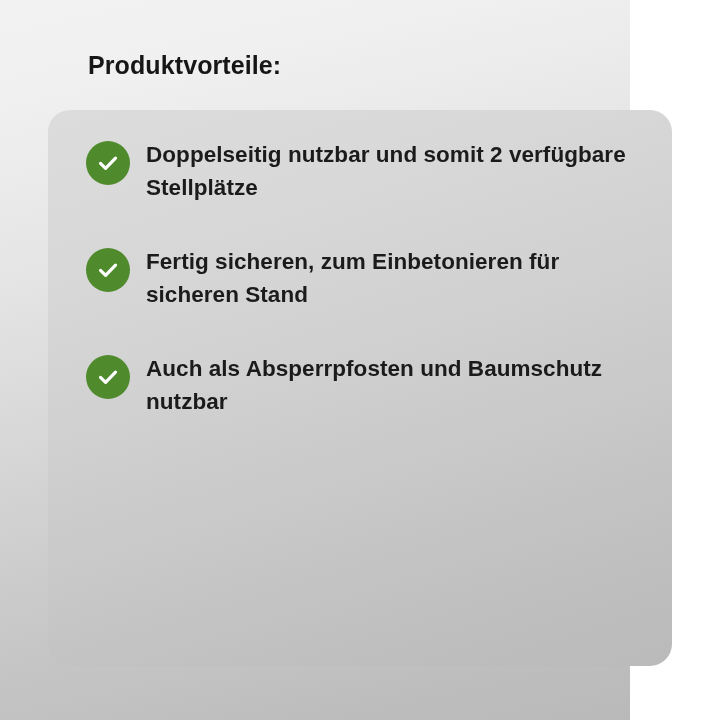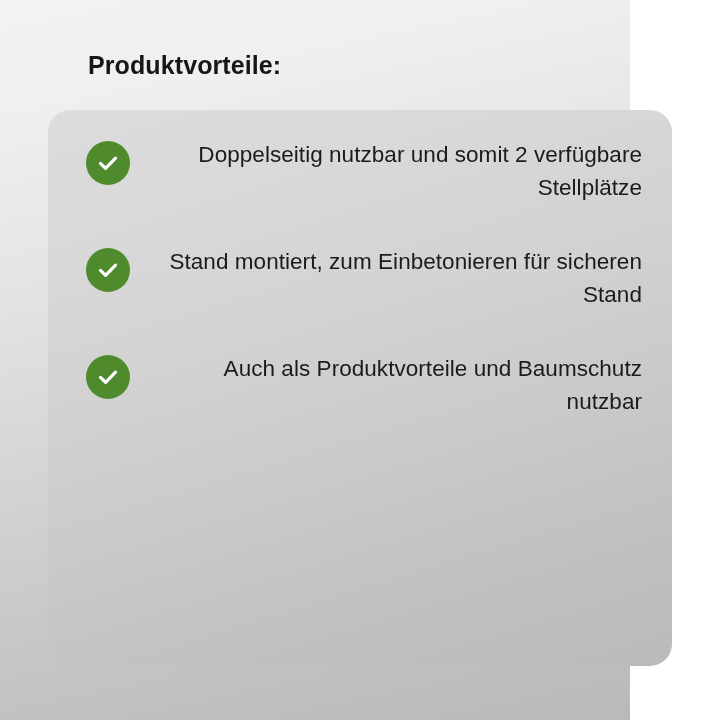--- a/index.html
+++ b/index.html
@@ -94,22 +94,21 @@
   }
 
   .benefit-text {
     flex: 1 1 auto;
     margin-left: 16px;
     margin-top: -2px;
     font-size: 22.5px;
     line-height: 33px;
     color: #1b1b1b;
     letter-spacing: 0.05px;
-    font-weight: normal;
-    text-align: right;
+    font-weight: bold;
   }
 </style>
 </head>
 <body>
 
 <div id="page">
 
   <div id="page-title">Produktvorteile:</div>
 
   <div id="benefits-card">
@@ -124,29 +123,29 @@
         <span class="benefit-text">Doppelseitig nutzbar und somit 2 verfügbare Stellplätze</span>
       </li>
 
 
       <li class="benefit-row">
         <span class="check-badge">
           <svg width="24" height="24" viewBox="0 0 24 24" aria-hidden="true">
             <path d="M4.5 12.4 L9.6 17.4 L19.5 7.2" fill="none" stroke="#ffffff" stroke-width="3.2" stroke-linecap="round" stroke-linejoin="round"></path>
           </svg>
         </span>
-        <span class="benefit-text">Stand montiert, zum Einbetonieren für sicheren Stand</span>
+        <span class="benefit-text">Fertig sicheren, zum Einbetonieren für sicheren Stand</span>
       </li>
 
       <li class="benefit-row">
         <span class="check-badge">
           <svg width="24" height="24" viewBox="0 0 24 24" aria-hidden="true">
             <path d="M4.5 12.4 L9.6 17.4 L19.5 7.2" fill="none" stroke="#ffffff" stroke-width="3.2" stroke-linecap="round" stroke-linejoin="round"></path>
           </svg>
         </span>
-        <span class="benefit-text">Auch als Produktvorteile und Baumschutz nutzbar</span>
+        <span class="benefit-text">Auch als Absperrpfosten und Baumschutz nutzbar</span>
       </li>
 
 
     </ul>
   </div>
 
 </div>
 
 </body></html>

